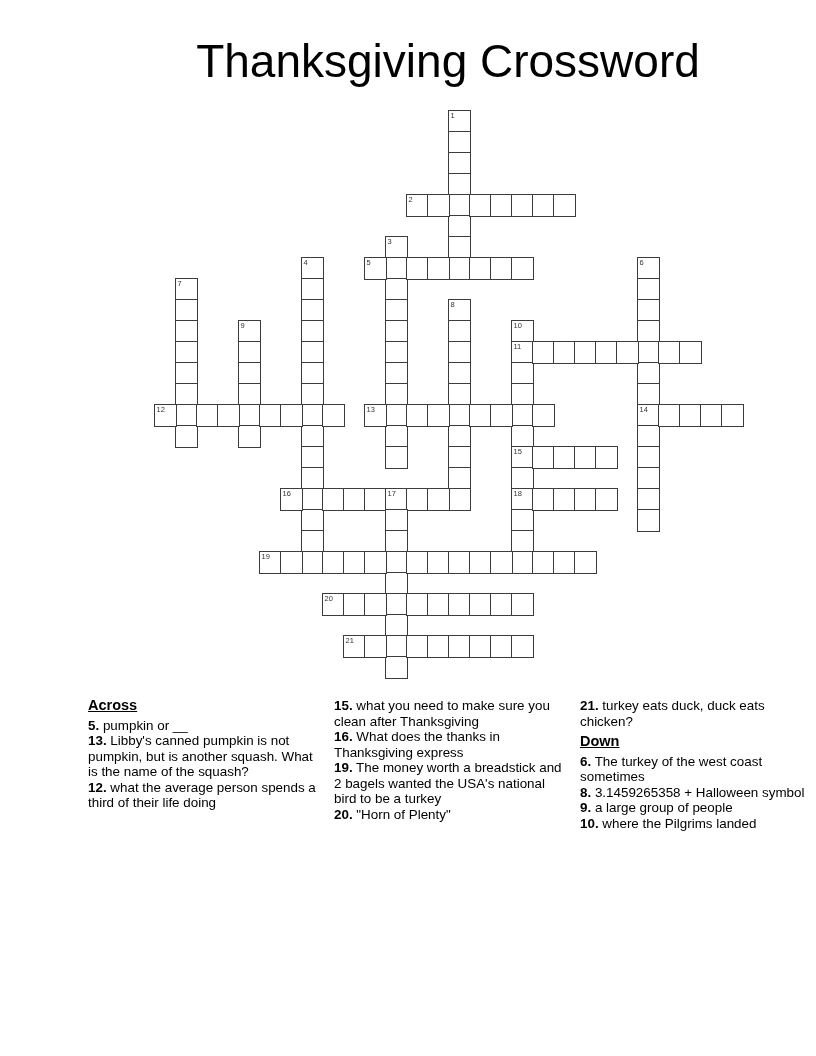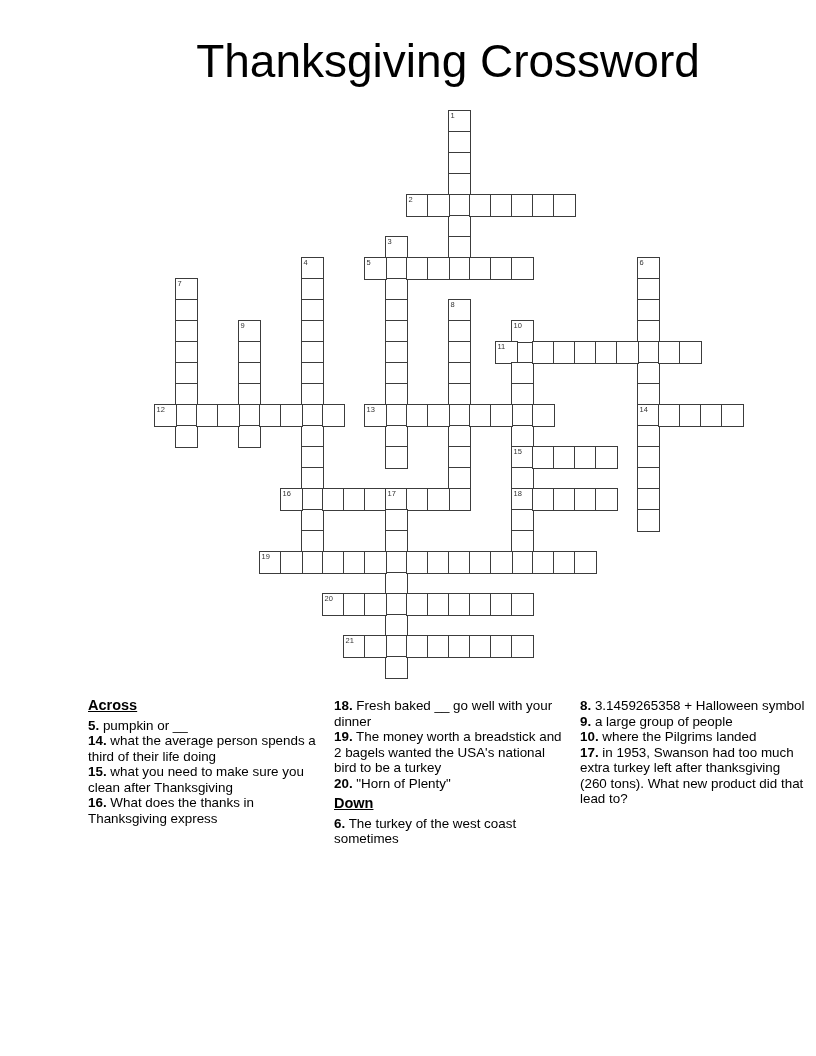--- a/index.html
+++ b/index.html
@@ -174,21 +174,21 @@
         <span class="num">9</span>
       </div>
       <div class="cell" style="left: 84px; top: 231px; border-color: rgb(60, 60, 60);"></div>
       <div class="cell" style="left: 84px; top: 252px; border-color: rgb(60, 60, 60);"></div>
       <div class="cell" style="left: 84px; top: 273px; border-color: rgb(60, 60, 60);"></div>
       <div class="cell" style="left: 84px; top: 294px; border-color: rgb(60, 60, 60);"></div>
       <div class="cell" style="left: 84px; top: 315px; border-color: rgb(60, 60, 60);"></div>
       <div class="cell" style="left: 357px; top: 210px; border-color: rgb(60, 60, 60);">
         <span class="num">10</span>
       </div>
-      <div class="cell" style="left: 341px; top: 231px; border-color: rgb(60, 60, 60);">
+      <div class="cell" style="left: 357px; top: 231px; border-color: rgb(60, 60, 60);">
         <span class="num">11</span>
       </div>
       <div class="cell" style="left: 357px; top: 252px; border-color: rgb(60, 60, 60);"></div>
       <div class="cell" style="left: 357px; top: 273px; border-color: rgb(60, 60, 60);"></div>
       <div class="cell" style="left: 357px; top: 294px; border-color: rgb(60, 60, 60);"></div>
       <div class="cell" style="left: 357px; top: 315px; border-color: rgb(60, 60, 60);"></div>
       <div class="cell" style="left: 357px; top: 336px; border-color: rgb(60, 60, 60);">
         <span class="num">15</span>
       </div>
       <div class="cell" style="left: 357px; top: 357px; border-color: rgb(60, 60, 60);"></div>
@@ -288,30 +288,30 @@
       <div class="cell" style="left: 315px; top: 525px; border-color: rgb(60, 60, 60);"></div>
       <div class="cell" style="left: 336px; top: 525px; border-color: rgb(60, 60, 60);"></div>
       <div class="cell" style="left: 357px; top: 525px; border-color: rgb(60, 60, 60);"></div>
     </div>
 
   <div class="clues">
     <div class="clues-flow">
       <div class="clue-header">Across</div>
       <div id="across-list">
           <div class="clue"><span class="cnum">5.</span><span> pumpkin or __</span></div>
-          <div class="clue"><span class="cnum">14.</span><span> what the average person spends a third of their life doing</span></div>
+          <div class="clue"><span class="cnum">13.</span><span> Libby's canned pumpkin is not pumpkin, but is another squash. What is the name of the squash?</span></div>
+          <div class="clue"><span class="cnum">12.</span><span> what the average person spends a third of their life doing</span></div>
           <div class="clue"><span class="cnum">15.</span><span> what you need to make sure you clean after Thanksgiving</span></div>
           <div class="clue"><span class="cnum">16.</span><span> What does the thanks in Thanksgiving express</span></div>
-          <div class="clue"><span class="cnum">18.</span><span> Fresh baked __ go well with your dinner</span></div>
           <div class="clue"><span class="cnum">19.</span><span> The money worth a breadstick and 2 bagels wanted the USA's national bird to be a turkey</span></div>
           <div class="clue"><span class="cnum">20.</span><span> "Horn of Plenty"</span></div>
+          <div class="clue"><span class="cnum">21.</span><span> turkey eats duck, duck eats chicken?</span></div>
         </div>
       <div class="clue-header down">Down</div>
       <div id="down-list">
           <div class="clue"><span class="cnum">6.</span><span> The turkey of the west coast sometimes</span></div>
           <div class="clue"><span class="cnum">8.</span><span> 3.1459265358 + Halloween symbol</span></div>
           <div class="clue"><span class="cnum">9.</span><span> a large group of people</span></div>
           <div class="clue"><span class="cnum">10.</span><span> where the Pilgrims landed</span></div>
-          <div class="clue"><span class="cnum">17.</span><span> in 1953, Swanson had too much extra turkey left after thanksgiving (260 tons). What new product did that lead to?</span></div>
         </div>
     </div>
   </div>
 </div>
 
 </body></html>

